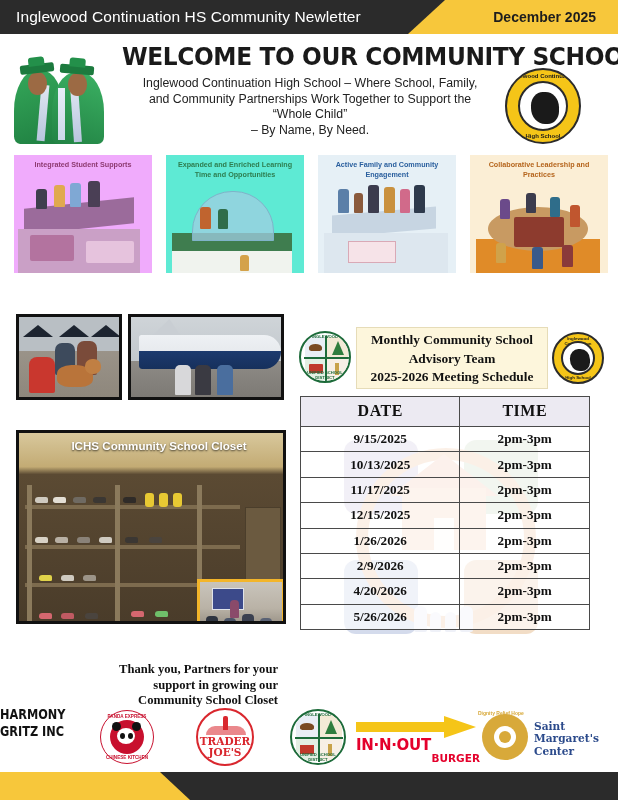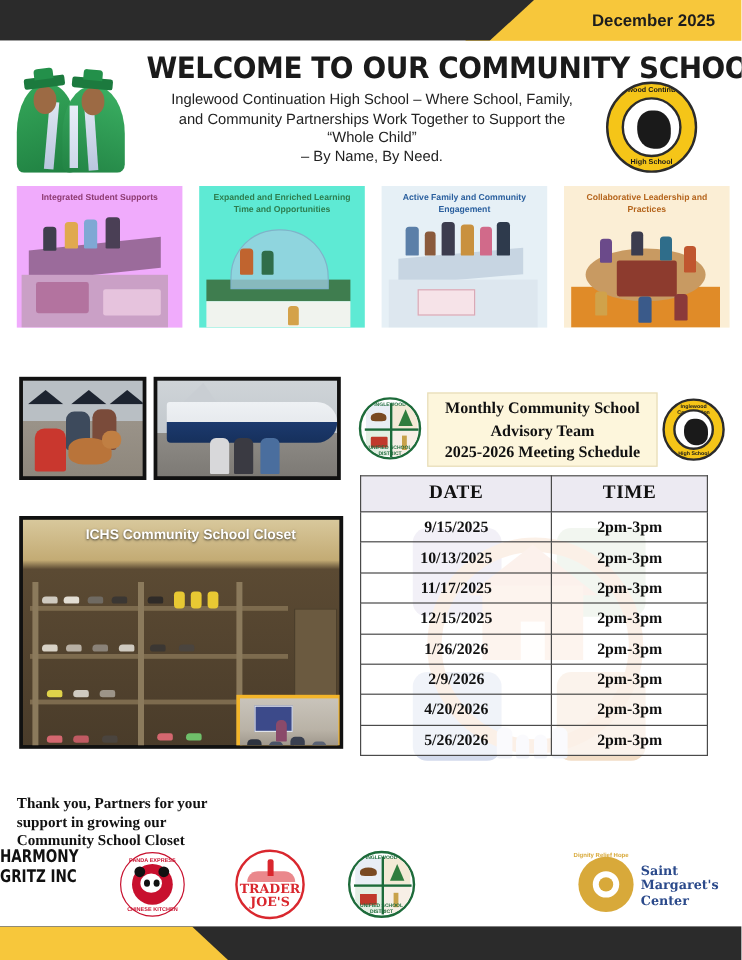--- a/index.html
+++ b/index.html
@@ -163,21 +163,21 @@
   
   .tbl{position:absolute;left:300px;top:396px;width:290px;border-collapse:collapse;
      font-family:"Liberation Serif",serif;}
   .tbl th,.tbl td{border:1px solid #4a4a4a;text-align:center;font-weight:bold;color:#111;}
   .tbl th{background:#eceaf2;font-size:16px;padding:5px 0 6px;letter-spacing:.5px;}
   .tbl td{font-size:13.2px;padding:4.2px 0;background:rgba(255,255,255,.66);}
   .tbl col.c-date{width:160px;}
   .tbl col.c-time{width:130px;}
 
   
-  .thanks{position:absolute;left:14px;top:662px;width:264px;text-align:left;
+  .thanks{position:absolute;left:14px;top:662px;width:264px;text-align:right;
      font-family:"Liberation Serif",serif;font-weight:bold;font-size:12.6px;
      line-height:15.6px;color:#111;}
 
   
   .sponsors{position:absolute;left:0;top:706px;width:618px;height:60px;}
   .sp{position:absolute;top:0;height:58px;}
   .sp-harmony{left:16px;top:12px;width:96px;font-family:"DejaVu Sans",sans-serif;font-weight:bold;
      font-size:14.5px;line-height:17px;color:#111;transform:scaleX(.78);transform-origin:left center;white-space:nowrap;}
   .sp-panda{left:100px;top:4px;width:54px;height:54px;border-radius:50%;background:#fff;border:1.6px solid #c8102e;box-sizing:border-box;}
   .panda-d{position:absolute;left:9px;top:9px;width:34px;height:34px;border-radius:50%;background:#c8102e;}
@@ -212,20 +212,21 @@
   .footer-dark{position:absolute;left:0;bottom:0;width:618px;height:28px;background:#2b2b2b;}
   .footer-yellow{position:absolute;left:0;bottom:0;width:190px;height:28px;background:#f7c73b;
      clip-path:polygon(0 0,160px 0,190px 28px,0 28px);}
 </style>
 </head>
 <body>
 
 <div class="topbar">
   <div class="topbar-yellow"></div>
   <div class="topbar-dark"></div>
+  <div class="topbar-title">Inglewood Continuation HS Community Newletter</div>
   <div class="topbar-date">December 2025</div>
 </div>
 
 <div class="hero">
 
   <div class="grad-photo">
     <div class="bg"></div>
     <div class="gown g1"></div>
       <div class="gown g2"></div>
     <div class="stole s1"></div>
@@ -521,20 +522,25 @@
       <div style="position:absolute;left:3px;top:26px;width:48px;height:2px;background:#1d6b3a;"></div>
       <div style="position:absolute;left:8px;top:12px;width:14px;height:7px;border-radius:50% 50% 30% 30%;background:#7a4a22;"></div>
       <div style="position:absolute;left:33px;top:9px;width:0;height:0;border-left:6px solid transparent;border-right:6px solid transparent;border-bottom:14px solid #2f7d3e;"></div>
       <div style="position:absolute;left:8px;top:34px;width:14px;height:9px;background:#c0392b;"></div>
       <div style="position:absolute;left:36px;top:33px;width:4px;height:12px;background:#c8a24a;"></div>
       <div class="dtxt-top" style="position:absolute;left:0;top:1px;width:100%;text-align:center;font-size:4.2px;font-weight:bold;color:#1d6b3a;">INGLEWOOD</div>
       <div class="dtxt-bot" style="position:absolute;left:0;bottom:1px;width:100%;text-align:center;font-size:4.2px;font-weight:bold;color:#1d6b3a;">UNIFIED SCHOOL DISTRICT</div>
     </div>
   </div>
 
+  <div class="sp sp-ino">
+    <div class="ino-arrow"></div>
+    <div class="ino-txt">IN·N·OUT</div>
+    <div class="ino-sub">BURGER</div>
+  </div>
 
   <div class="sp sp-smc">
     <div class="smc-words">Dignity  Relief  Hope</div>
     <div class="smc-sun"></div>
     <div class="smc-core"></div>
       <div class="smc-core2"></div>
     <div class="smc-txt">
       <div>Saint</div>
       <div>Margaret's</div>
       <div>Center</div>

